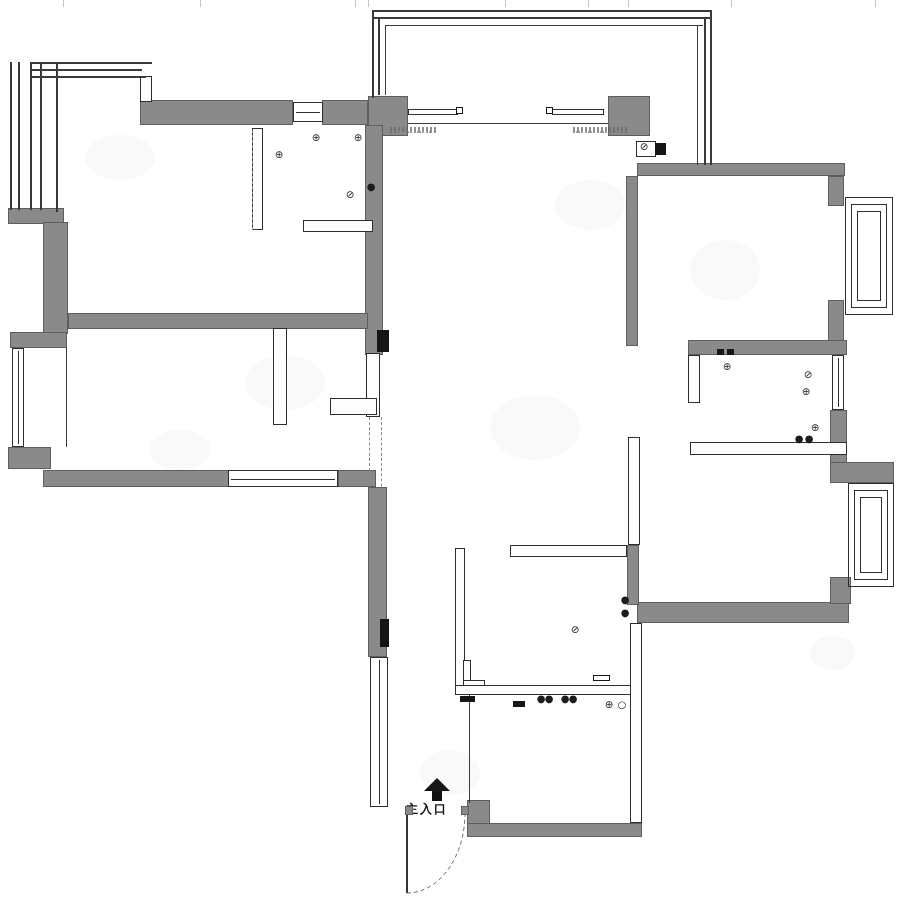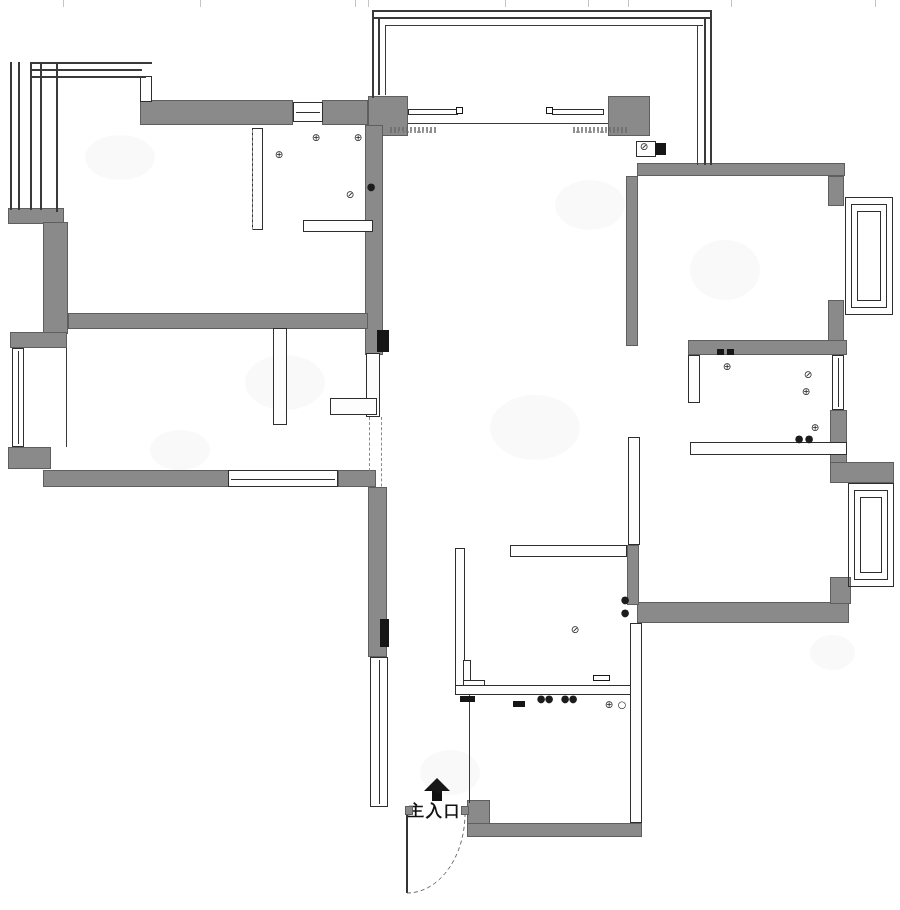--- a/index.html
+++ b/index.html
@@ -22,22 +22,22 @@
   .smudge{position:absolute;background:#8a8a8a;opacity:0.05;border-radius:50%;}
   .annot{position:absolute;height:6px;opacity:.75;
          background:repeating-linear-gradient(90deg,#6a6a6a 0 2px,transparent 2px 4px);}
   .annot::after{content:"";position:absolute;left:3px;top:4px;right:6px;height:2px;
          background:repeating-linear-gradient(90deg,#8a8a8a 0 1px,transparent 1px 3px);}
   #door-svg{position:absolute;left:404px;top:813px;overflow:visible;}
   #entry-arrow-head{position:absolute;left:424px;top:778px;width:0;height:0;
          border-left:13px solid transparent;border-right:13px solid transparent;
          border-bottom:13px solid #111;}
   #entry-arrow-stem{position:absolute;left:432px;top:791px;width:10px;height:10px;background:#111;}
-  #entry-label{position:absolute;left:406px;top:801px;width:58px;text-align:center;
-         font-size:16px;font-weight:bold;letter-spacing:2px;color:#111;
+  #entry-label{position:absolute;left:406px;top:801px;width:58px;text-align:left;
+         font-size:12px;font-weight:bold;letter-spacing:2px;color:#111;
          font-family:"DejaVu Sans",sans-serif;}
 </style>
 </head>
 <body>
 
 <div id="stage">
 
   <div id="entry-arrow-head"></div>
   <div id="entry-arrow-stem"></div>
   <div id="entry-label">主入口</div>

